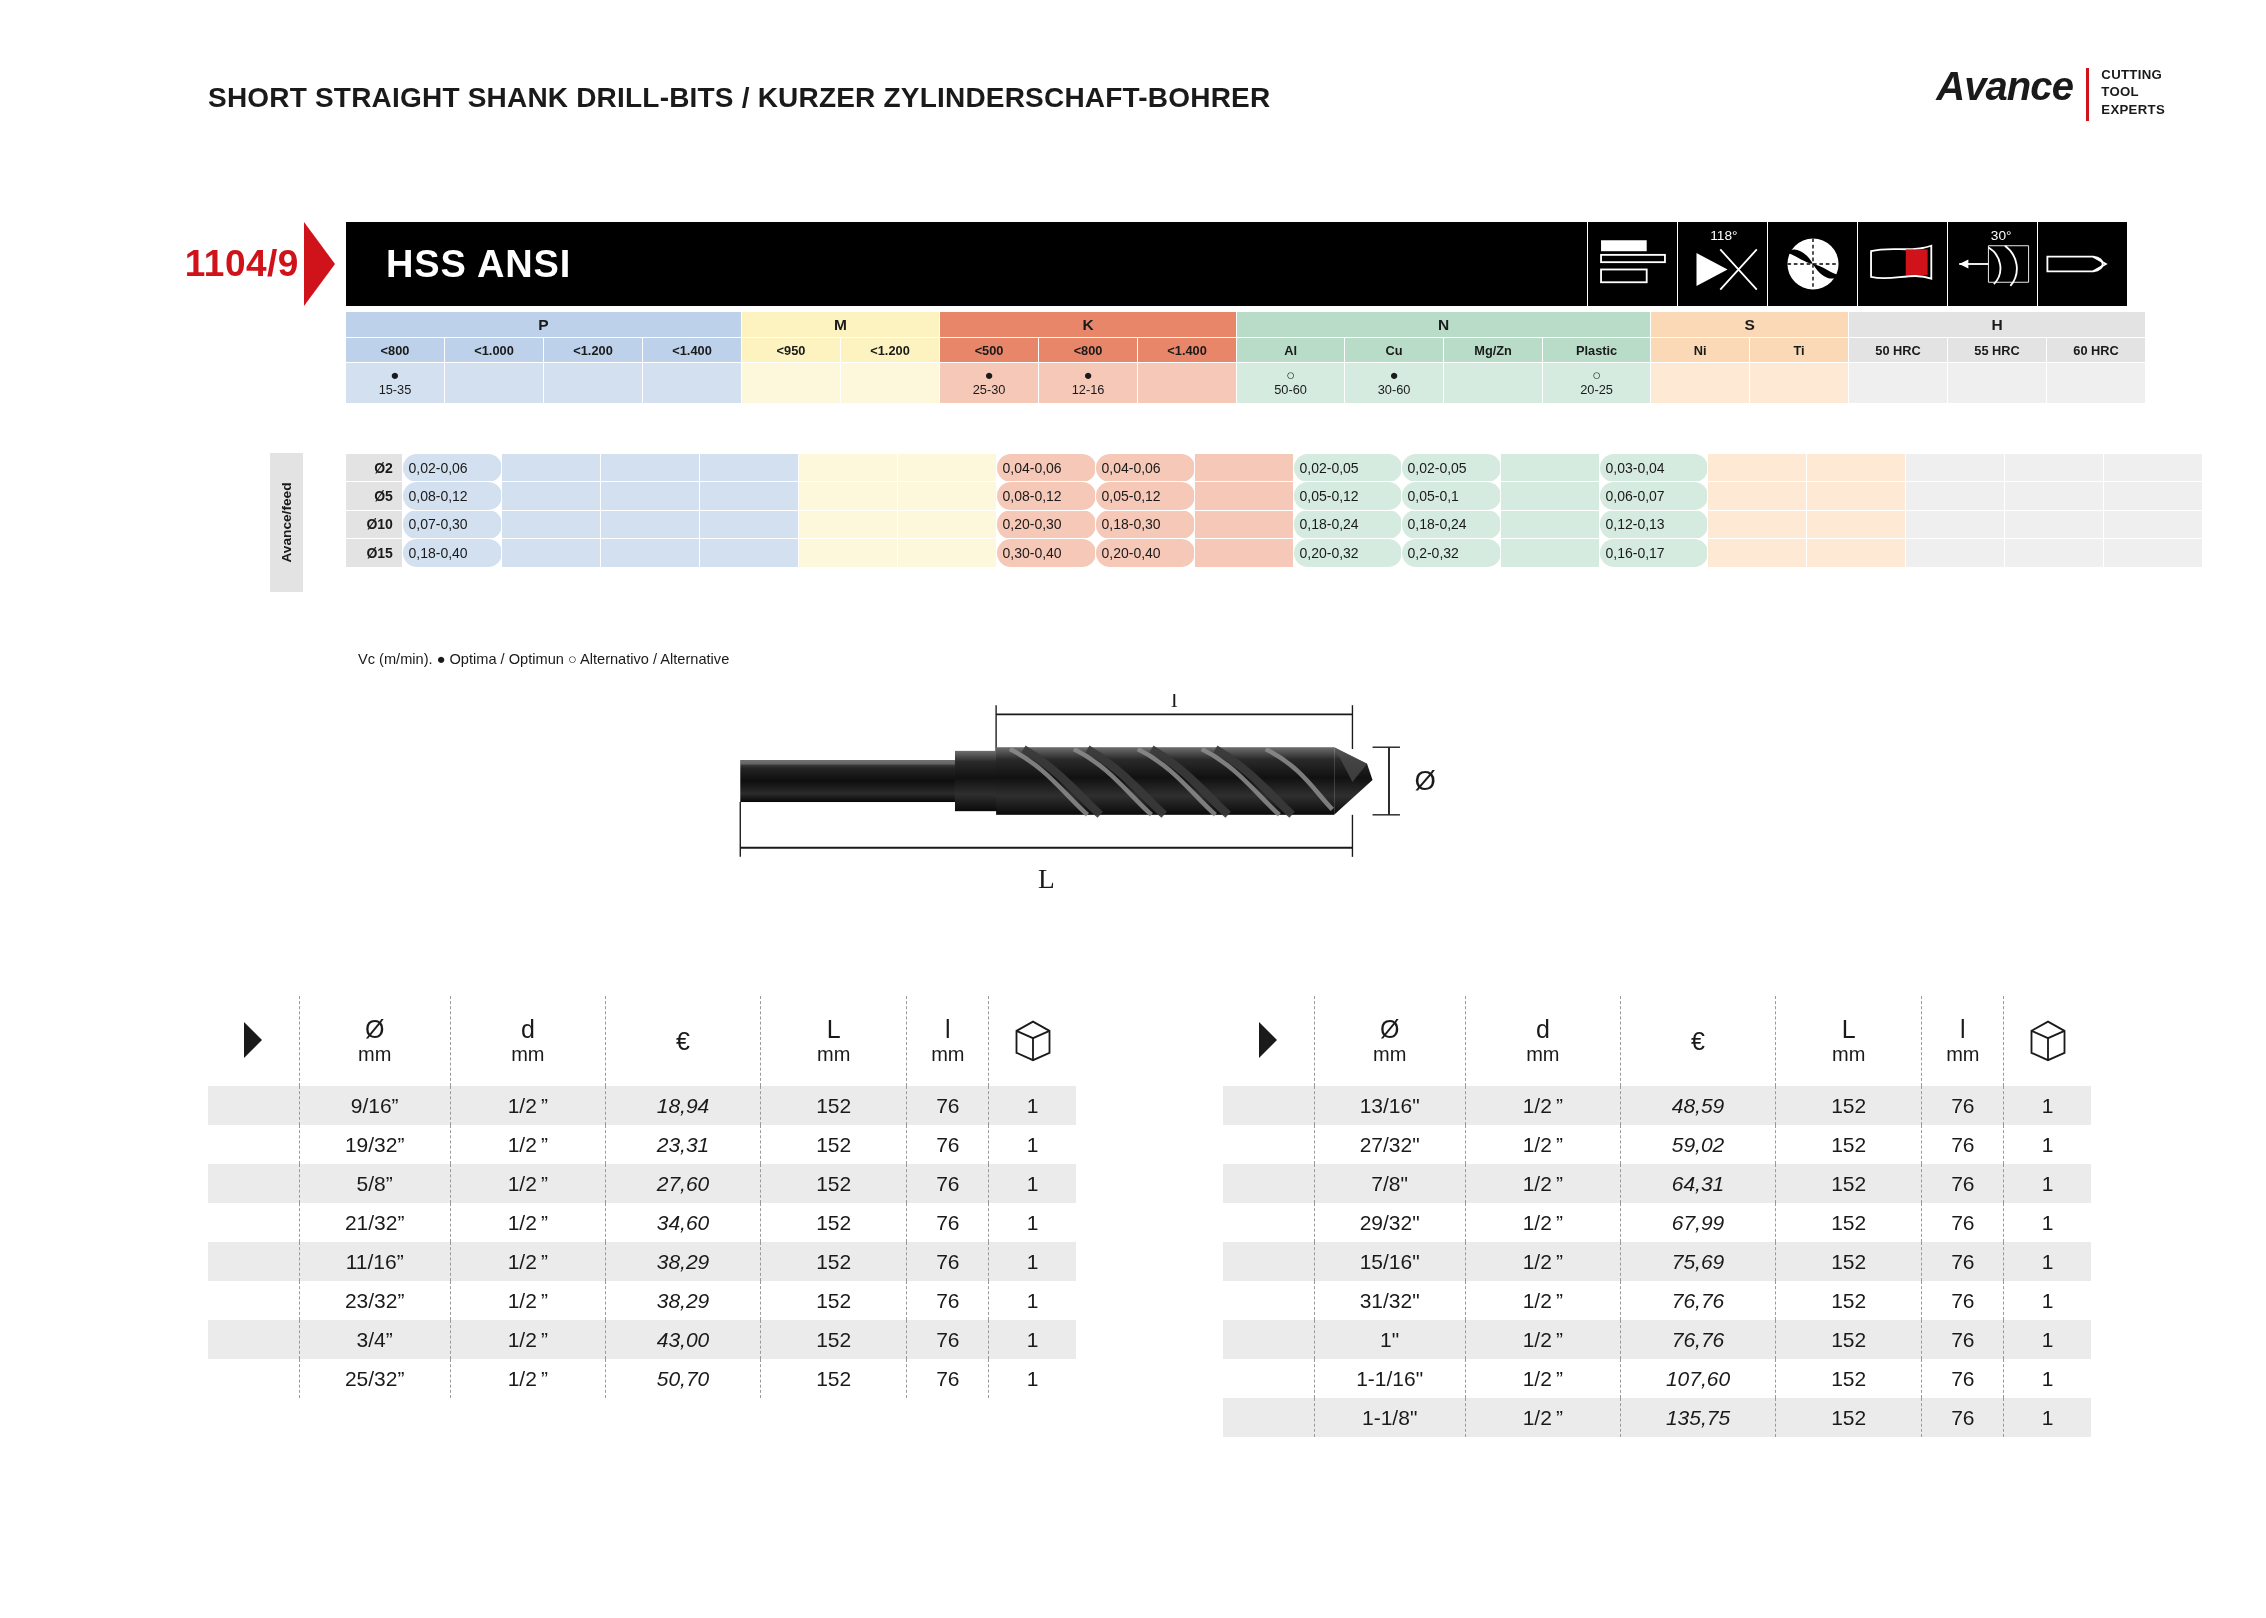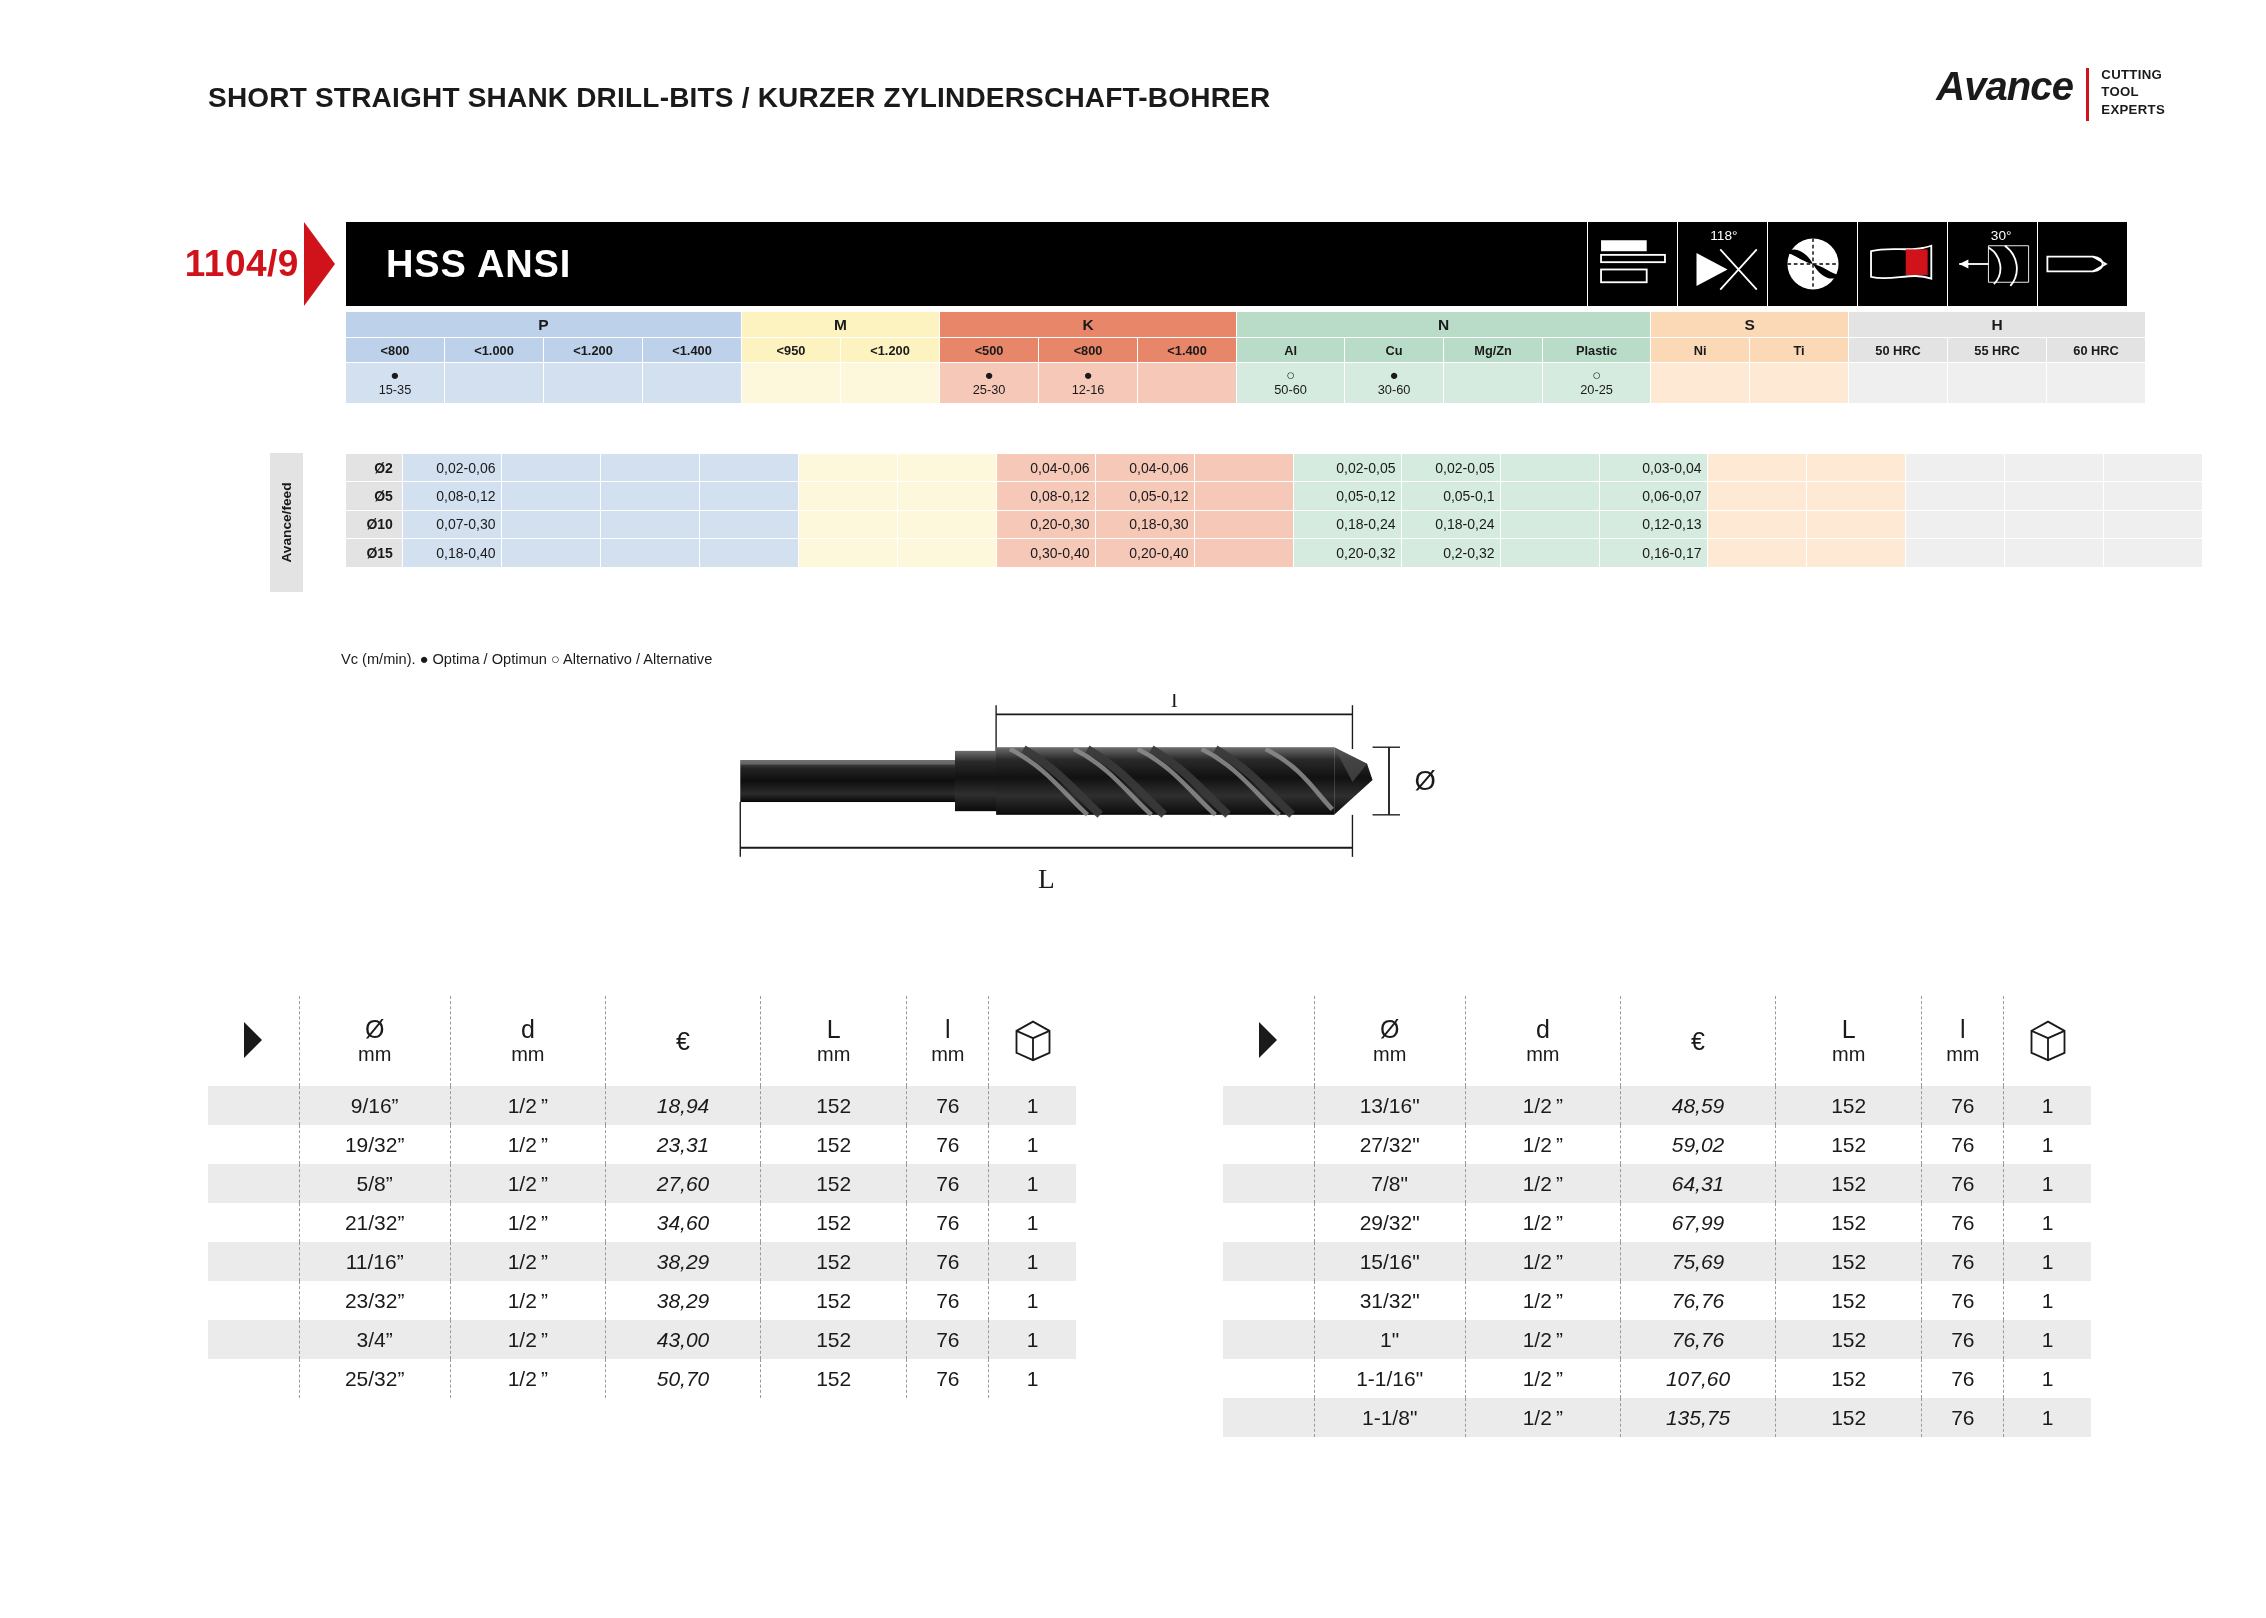--- a/index.html
+++ b/index.html
@@ -61,29 +61,29 @@
   .c-n2{background:#d5ebdf;}
   .c-s{background:#fbd9b6;}
   .c-s2{background:#fde9d4;}
   .c-h{background:#e3e3e3;}
   .c-h2{background:#efefef;}
 
   
   .feed{position:absolute;left:345px;top:453px;width:1782px;border-collapse:collapse;table-layout:fixed;}
   .feed td{border:0.9px solid #ffffff;height:27.4px;font-size:14px;text-align:center;padding:0 5.5px;}
   .feed td.dia{font-weight:bold;text-align:right;padding-right:9.1px;background:#e3e3e3;font-size:14px;}
-  .feed td.val{text-align:right;}
+  .feed td.val{text-align:left;border-radius:14px;}
   .feed-label{
     position:absolute;left:270px;top:453px;width:33px;height:139px;background:#e3e3e3;
     display:flex;align-items:center;justify-content:center;
   }
   .feed-label span{
     transform:rotate(-90deg);white-space:nowrap;font-size:13.7px;font-weight:bold;color:#1a1a1a;
   }
-  .legend{position:absolute;left:341px;top:651px;font-size:14.6px;color:#1a1a1a;}
+  .legend{position:absolute;left:358px;top:651px;font-size:14.6px;color:#1a1a1a;}
 
   
   .fig{position:absolute;left:722px;top:694px;width:868px;height:238px;}
 
   
   .ptable{position:absolute;width:868px;border-collapse:collapse;table-layout:fixed;}
   #ptable-left{left:208px;top:996px;}
   #ptable-right{left:1223px;top:996px;}
   .ptable th,.ptable td{border-left:0.9px dashed #9a9a9a;border-right:0.9px dashed #9a9a9a;text-align:center;}
   .ptable thead th{

